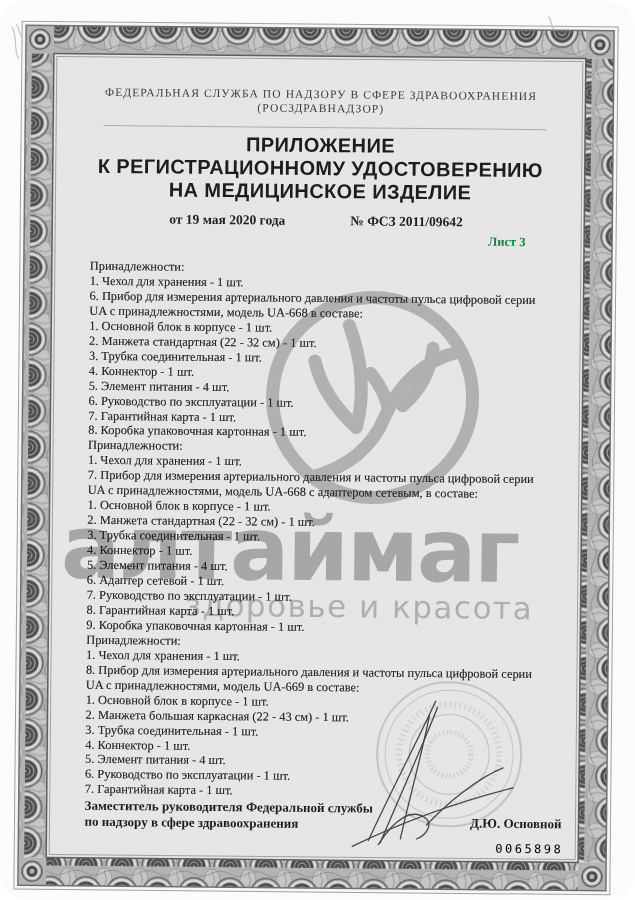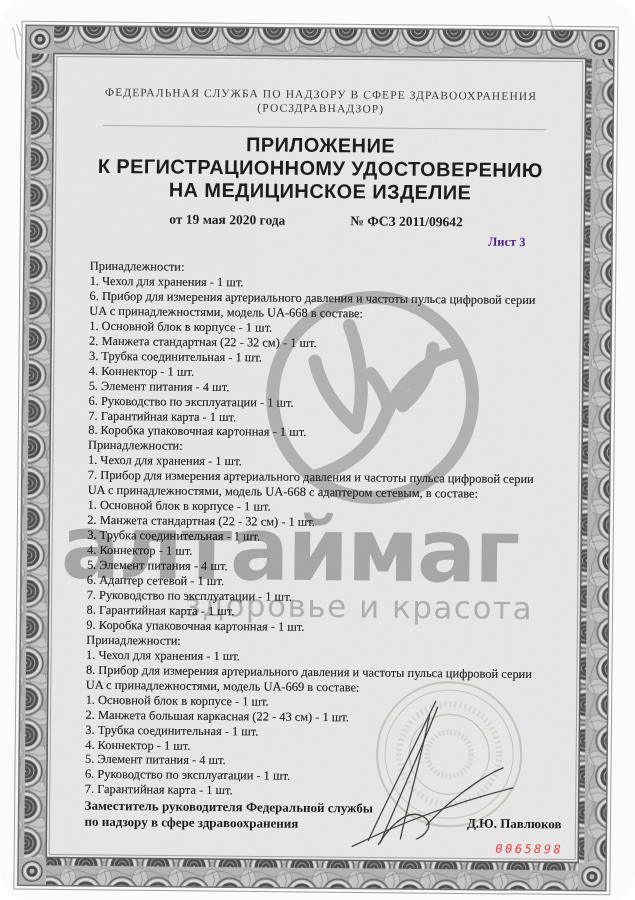--- a/index.html
+++ b/index.html
@@ -6,27 +6,27 @@
   .page{position:relative;width:635px;height:900px;background:#fbfbfb;overflow:hidden;
         font-family:"Liberation Serif",serif;border-radius:28px;}
   .doc{position:absolute;inset:0;transform:rotate(0.55deg);transform-origin:316px 458px;}
   .abs{position:absolute;}
   .agency{left:0;right:0;text-align:center;color:#3c3c3c;font-size:11.5px;letter-spacing:1.1px;
           font-family:"Liberation Serif",serif;}
   .sep{left:100px;width:443px;height:1px;background:#9a9a9a;opacity:.75;}
   .title-line{left:0;right:0;text-align:center;color:#1d1d1d;font-weight:bold;
               font-family:"Liberation Sans",sans-serif;font-size:20px;letter-spacing:.4px;}
   .meta{color:#1f1f1f;font-weight:bold;font-size:13.5px;white-space:nowrap;}
-  .sheet{color:#4c1d95;font-weight:bold;font-size:12.5px;}
+  .sheet{color:#15803d;font-weight:bold;font-size:12.5px;}
   .body-text{left:88px;top:261px;color:#262626;font-size:12.4px;line-height:14.95px;
              white-space:nowrap;text-shadow:0 0 .4px rgba(30,30,30,.45);}
   .footer-line{left:88px;color:#1c1c1c;font-weight:bold;font-size:13px;white-space:nowrap;}
   .signer{right:70px;color:#1c1c1c;font-weight:bold;font-size:13px;}
-  .serial{left:499px;top:840px;color:#ef4444;font-family:"DejaVu Sans Mono",monospace;
-          font-size:12px;letter-spacing:2.5px;font-style:italic;}
+  .serial{left:499px;top:840px;color:#000000;font-family:"DejaVu Sans Mono",monospace;
+          font-size:12px;letter-spacing:2.5px;}
   .wm{pointer-events:none;mix-blend-mode:multiply;}
   .wm-word{left:62px;top:498px;width:520px;color:#8d8d8d;opacity:.62;
            font-family:"DejaVu Sans",sans-serif;font-weight:bold;font-size:88px;
            letter-spacing:-2px;white-space:nowrap;}
   .wm-tagline{left:186px;top:588px;color:#969696;opacity:.58;
               font-family:"DejaVu Sans",sans-serif;font-size:31px;letter-spacing:1.5px;white-space:nowrap;}
   svg{display:block;}
 </style>
 </head>
 <body>
@@ -176,21 +176,21 @@
         <div class="body-line">2. Манжета большая каркасная (22 - 43 см) - 1 шт.</div>
         <div class="body-line">3. Трубка соединительная - 1 шт.</div>
         <div class="body-line">4. Коннектор - 1 шт.</div>
         <div class="body-line">5. Элемент питания - 4 шт.</div>
         <div class="body-line">6. Руководство по эксплуатации - 1 шт.</div>
         <div class="body-line">7. Гарантийная карта - 1 шт.</div>
       </div>
 
     <div class="abs footer-line" style="top:800px">Заместитель руководителя Федеральной службы</div>
     <div class="abs footer-line" style="top:816px">по надзору в сфере здравоохранения</div>
-    <div class="abs signer" style="top:814px">Д.Ю. Павлюков</div>
+    <div class="abs signer" style="top:814px">Д.Ю. Основной</div>
     <div class="abs serial">0065898</div>
 
     <svg class="abs" style="left:340px;top:660px" width="260" height="210" viewBox="0 0 260 210" aria-hidden="true">
       <g stroke="#8a8070" fill="none" opacity="0.33">
         <circle cx="112" cy="93" r="72" stroke-width="2"></circle>
         <circle cx="112" cy="93" r="64" stroke-width="1"></circle>
         <circle cx="112" cy="93" r="40" stroke-width="1.2"></circle>
         <circle cx="112" cy="93" r="50" stroke-width="6" stroke-dasharray="2 3" opacity="0.5"></circle>
         <circle cx="112" cy="93" r="22" stroke-width="5" stroke-dasharray="2 2" opacity="0.5"></circle>
       </g>

